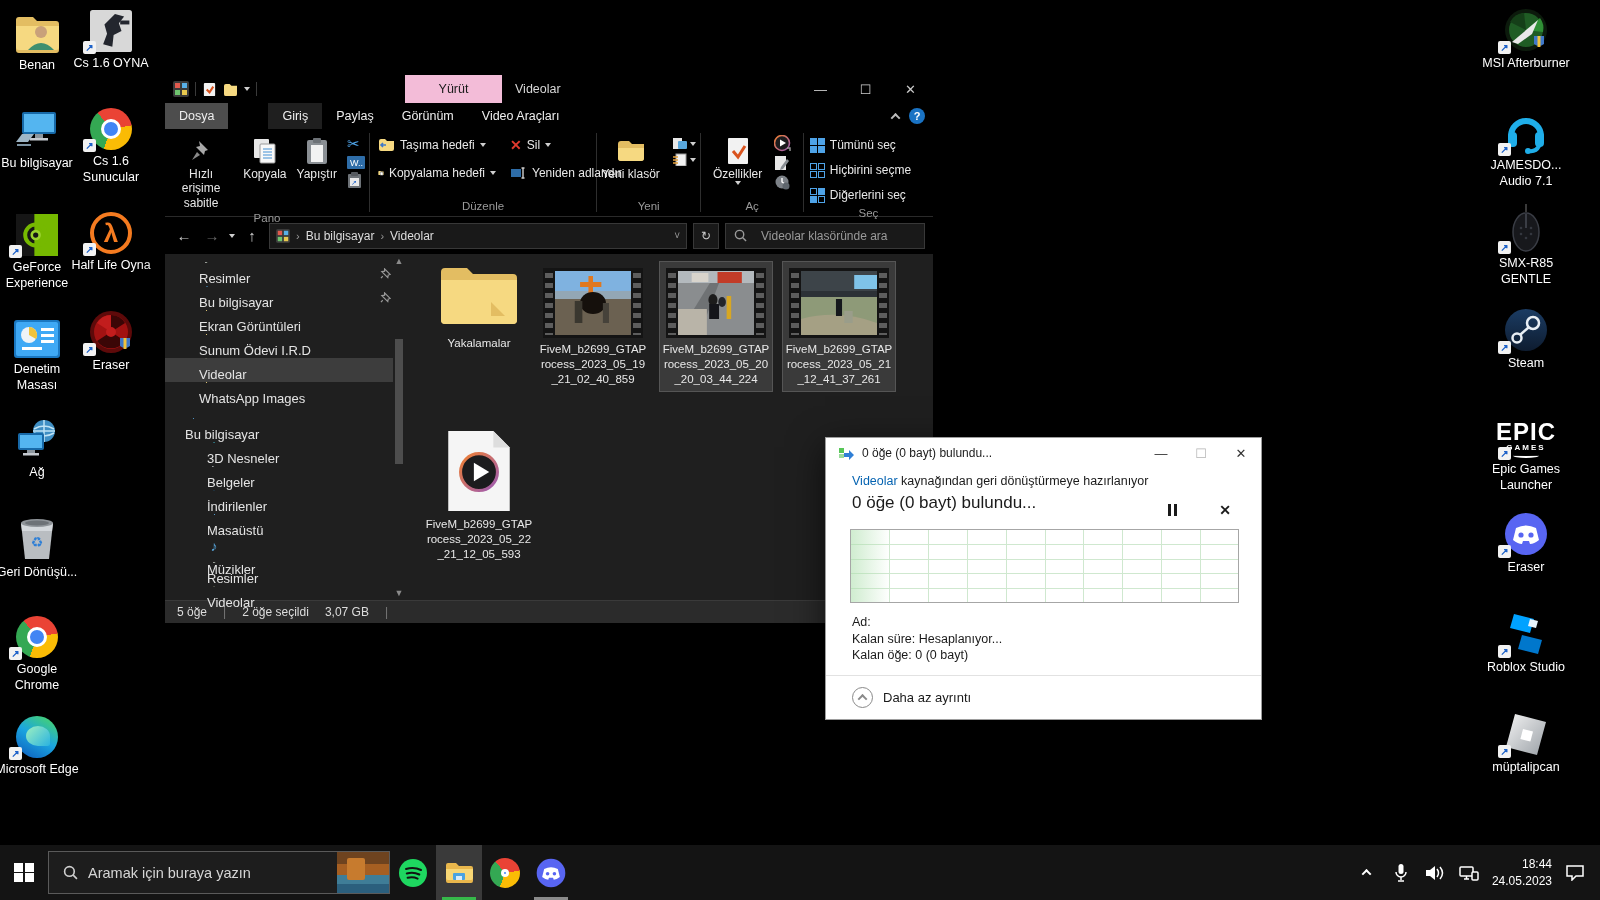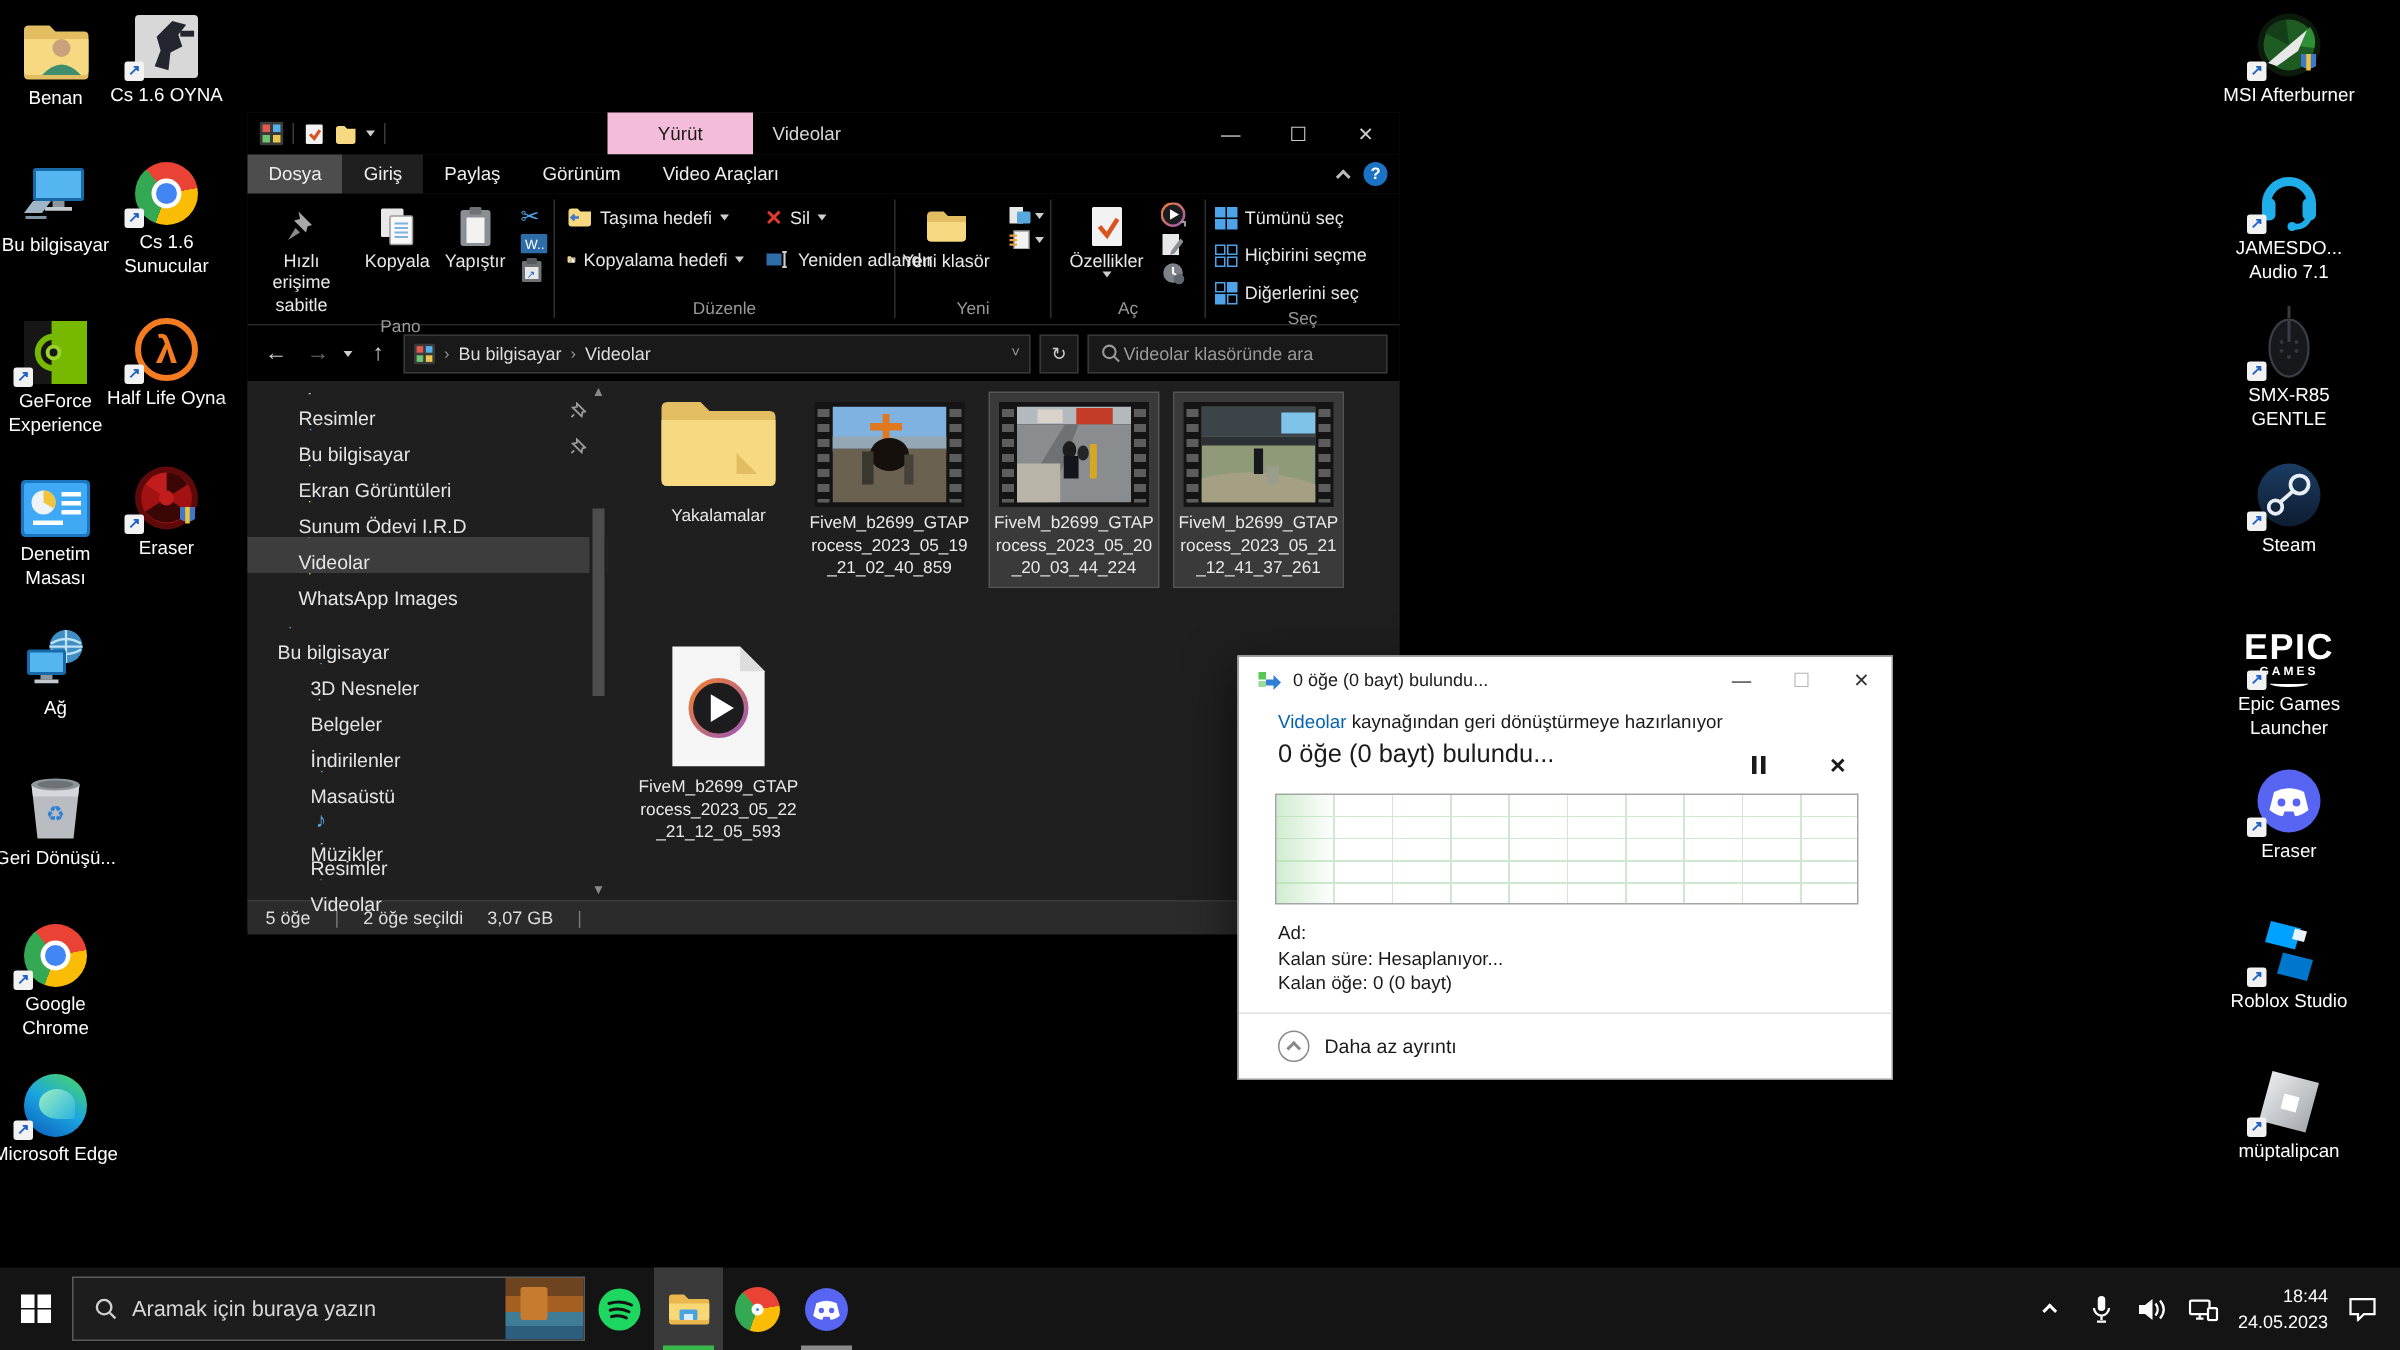--- a/index.html
+++ b/index.html
@@ -16,21 +16,21 @@
   .titlebar{position:relative;height:28px;background:#000;display:flex;align-items:center;}
   .qat{display:flex;align-items:center;gap:6px;padding-left:8px;}
   .qsep{width:1px;height:14px;background:#3a3a3a;}
   .runtab{position:absolute;left:240px;top:0;width:97px;height:28px;background:#f3bcd8;color:#1a1a1a;display:flex;align-items:center;justify-content:center;font-size:12.5px;}
   .wtitle{position:absolute;left:350px;top:0;height:28px;display:flex;align-items:center;color:#d8d8d8;font-size:12.5px;}
   .wctrls{position:absolute;right:0;top:0;height:28px;display:flex;}
   .wbtn{width:45px;height:28px;display:flex;align-items:center;justify-content:center;color:#ccc;font-size:13px;}
   .tabsrow{height:26px;background:#000;display:flex;align-items:stretch;position:relative;font-size:12.5px;}
   .tab{padding:0 14px;display:flex;align-items:center;color:#eee;}
   .tab.file{background:#4d4d4d;}
-  .tab.active{background:#1f1f1f;}
+  .tab.active{background:#1f1f1f;margin-left:40px;}
   .ribbonhelp{position:absolute;right:8px;top:0;height:26px;display:flex;align-items:center;gap:10px;}
   .helpq{width:16px;height:16px;border-radius:50%;background:#1a73c4;color:#fff;font-size:11px;font-weight:bold;display:flex;align-items:center;justify-content:center;}
   .ribbon{height:88px;background:#000;display:flex;border-bottom:1px solid #2a2a2a;}
   .rgroup{position:relative;display:flex;flex-direction:column;}
   .rbody{flex:1;display:flex;align-items:flex-start;padding-top:4px;}
   .rglabel{height:16px;text-align:center;color:#9a9a9a;font-size:11.5px;}
   .rdiv{width:1px;background:#2e2e2e;margin:4px 0;}
   .bigbtn{display:flex;flex-direction:column;align-items:center;width:auto;padding:2px 4px;color:#e8e8e8;text-align:center;line-height:1.2;}
   .bigbtn .bic{height:32px;display:flex;align-items:center;justify-content:center;}
   .rowbtn{display:flex;align-items:center;gap:5px;height:24px;color:#e8e8e8;white-space:nowrap;}
@@ -38,21 +38,21 @@
   .smallstack{display:flex;flex-direction:column;gap:3px;padding:2px 4px;}
   .selgrid{display:grid;grid-template-columns:7px 7px;grid-template-rows:7px 7px;gap:1px;}
   .selgrid i{display:block;background:#4ea3e8;}
   .selgrid i.o{background:none;border:1px solid #4ea3e8;}
   
   .addrrow{height:37px;background:#000;display:flex;align-items:center;gap:6px;padding:0 8px;}
   .navar{color:#d0d0d0;font-size:15px;width:22px;text-align:center;}
   .addrbox{height:26px;background:#191919;border:1px solid #383838;display:flex;align-items:center;flex:1;padding:0 6px;gap:6px;color:#ddd;}
   .crumbsep{color:#9a9a9a;font-size:11px;}
   .refbox{height:26px;width:26px;background:#191919;border:1px solid #383838;display:flex;align-items:center;justify-content:center;color:#ccc;}
-  .searchbox{height:26px;width:200px;background:#191919;border:1px solid #383838;display:flex;align-items:center;gap:2px;padding:0 8px;color:#9a9a9a;}
+  .searchbox{height:26px;width:200px;background:#191919;border:1px solid #383838;display:flex;align-items:center;gap:14px;padding:0 8px;color:#9a9a9a;}
   
   .content{position:relative;height:346px;background:#1f1f1f;display:flex;}
   .sidebar{width:240px;padding-top:8px;position:relative;}
   .srow{height:24px;display:flex;align-items:flex-start;gap:8px;padding-left:34px;color:#e4e4e4;font-size:13px;position:relative;flex-direction:column;}
   .srow.sec{padding-left:20px;}
   .srow.child{padding-left:42px;}
   .srow.sel{background:#3d3d3d;}
   .pin{position:absolute;right:14px;top:5px;}
   .sgap{height:12px;}
   .sscroll{position:absolute;right:0;top:0;bottom:0;width:12px;background:#1f1f1f;}

